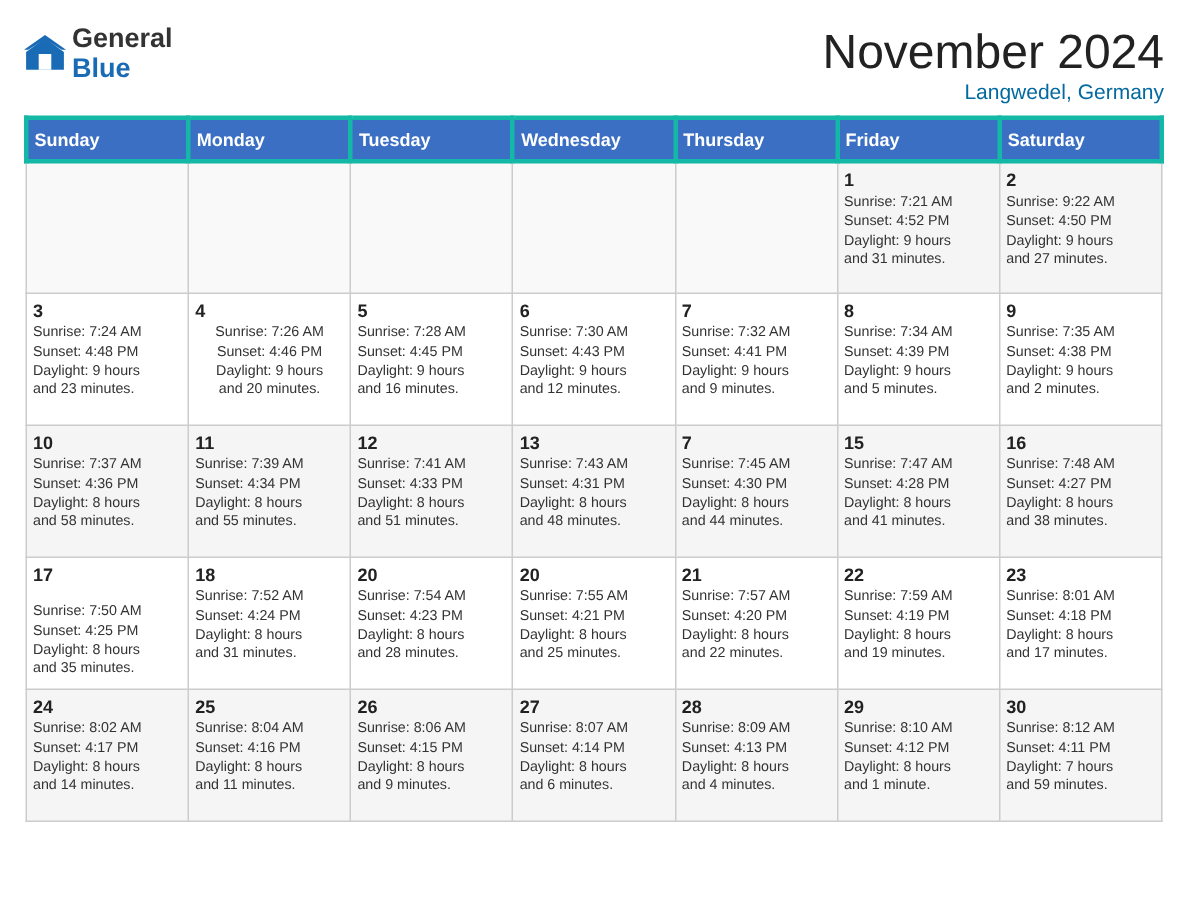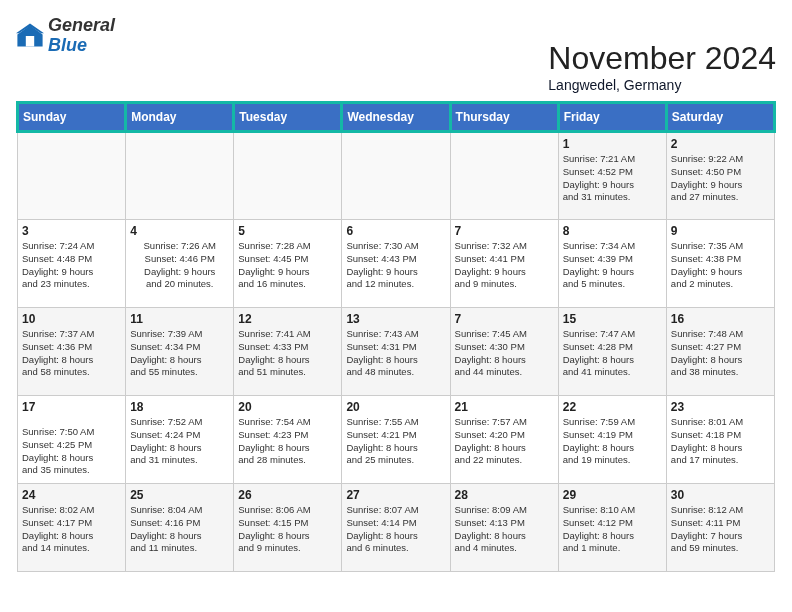--- a/index.html
+++ b/index.html
@@ -18,40 +18,38 @@
     }
     .logo {
       display: flex;
       align-items: center;
       gap: 4px;
     }
     .logo-text {
       font-size: 18px;
       font-weight: bold;
       line-height: 1.1;
-      font-style: italic;
     }
     .logo-text .general { color: #333; }
     .logo-text .blue { color: #1a6bb5; }
     .logo-icon {
       width: 28px;
       height: 28px;
     }
     .title-block {
-      text-align: left;
-      margin-top: 24px;
+      text-align: right;
     }
     .month-title {
       font-size: 32px;
       font-weight: normal;
       color: #222;
     }
     .location {
       font-size: 14px;
-      color: #0f172a;
+      color: #0369a1;
     }
     table {
       width: 100%;
       border-collapse: collapse;
       table-layout: fixed;
     }
     thead tr th {
       background: #3a6fc4;
       color: #fff;
       font-size: 12px;

